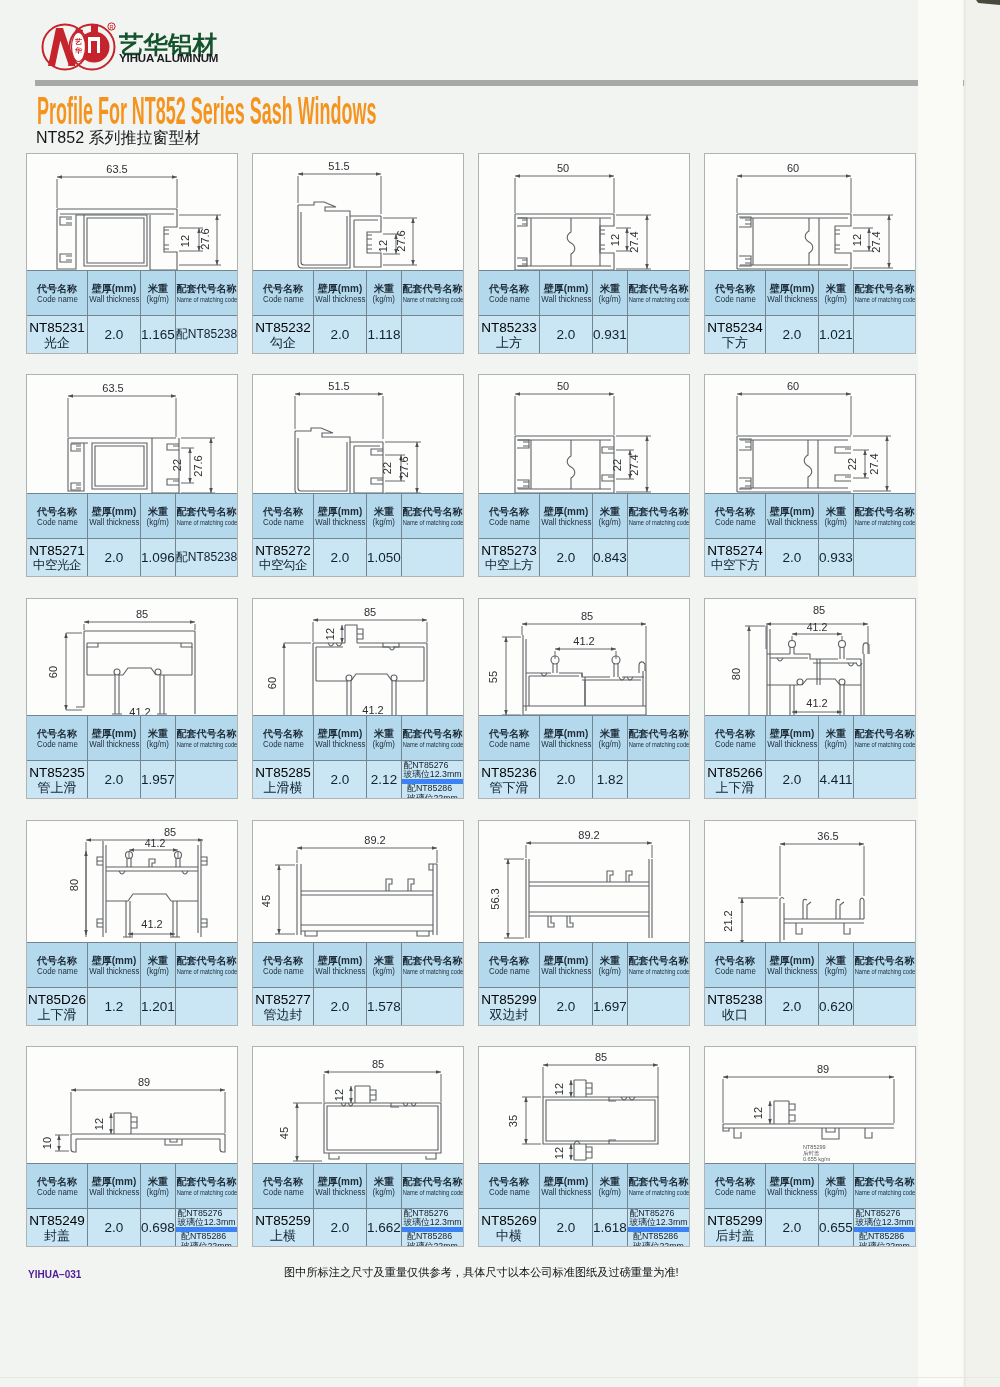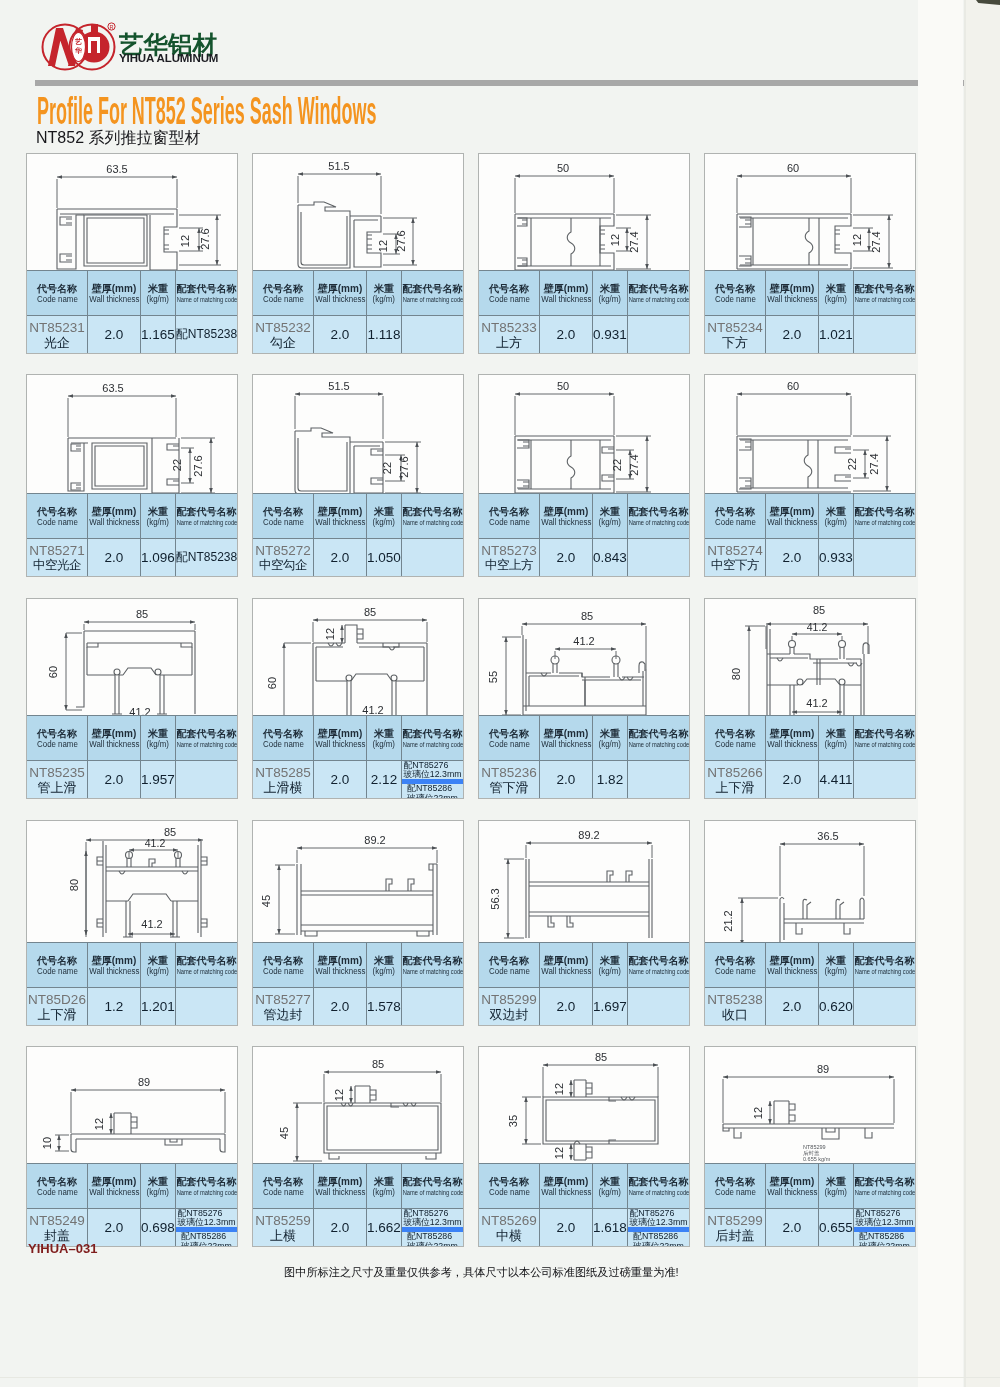--- a/index.html
+++ b/index.html
@@ -13,21 +13,21 @@
 .tb{position:absolute;left:0;bottom:0;width:210px;border-top:1px solid #73858f}
 .hr{display:flex;height:44px;background:#b5d9ec}
 .dr{display:flex;height:38px;background:#cae6f5}
 .hc,.dc{border-right:1px solid #73858f;display:flex;flex-direction:column;justify-content:center;align-items:center;overflow:hidden}
 .hc:last-child,.dc:last-child{border-right:none}
 .dr{border-top:1px solid #73858f}
 .c1{width:61px}.c2{width:53px}.c3{width:35px}.c4{width:61px;flex:1}
 .h1{font-size:10px;font-weight:bold;color:#1e2c38;line-height:12px;white-space:nowrap}
 .h2{font-size:8.3px;color:#1e2c38;line-height:9px;white-space:nowrap;transform:scaleX(0.95)}
 .h2s{font-size:7px;transform:scaleX(0.82)}
-.dcode{font-size:13.5px;color:#737373;line-height:15px}
+.dcode{font-size:13.5px;color:#000000;line-height:15px}
 .dname{font-size:13px;color:#10202e;line-height:15px}
 .dname.sm{font-size:12.5px;letter-spacing:-0.5px}
 .big{font-size:13.5px;color:#10202e}
 .m1{font-size:12px;color:#10202e;white-space:nowrap}
 .m2{width:100%;height:100%;display:flex;flex-direction:column}
 .me{flex:1;display:flex;flex-direction:column;justify-content:center;align-items:center;font-size:8.8px;font-weight:normal;color:#10202e;line-height:9.2px;white-space:nowrap}
 .me.mb{border-top:5px solid #3b82f6}
 </style></head>
 <body>
 
@@ -1286,21 +1286,21 @@
 <div class="dc c4">
           <div class="m2">
             <div class="me">配NT85276<br>玻璃位12.3mm</div>
             <div class="me mb">配NT85286<br>玻璃位22mm</div>
           </div>
         </div>
 </div>
 </div>
 </div>
 
-<div style="position:absolute;left:28px;top:1241px;font-size:13px;font-weight:bold;color:#7f1d1d">YIHUA–031</div>
+<div style="position:absolute;left:28px;top:1269px;font-size:10px;font-weight:bold;color:#4c1d95">YIHUA–031</div>
 
 <div style="position:absolute;left:284px;top:1265px;font-size:11.2px;color:#101014;white-space:nowrap">图中所标注之尺寸及重量仅供参考，具体尺寸以本公司标准图纸及过磅重量为准!</div>
 
 <div style="position:absolute;left:918px;top:0;width:45px;height:1387px;background:#fafaf7"></div>
 
 <div style="position:absolute;left:966px;top:0;width:34px;height:1387px;background:#f2f2ec"></div>
 <div style="position:absolute;left:964px;top:0;width:2px;height:1387px;background:#e9eae4"></div>
 
 <div style="position:absolute;left:976px;top:0;width:24px;height:5px;background:#474a3c;clip-path:polygon(0 0,100% 0,100% 100%,10% 60%)"></div>
 

